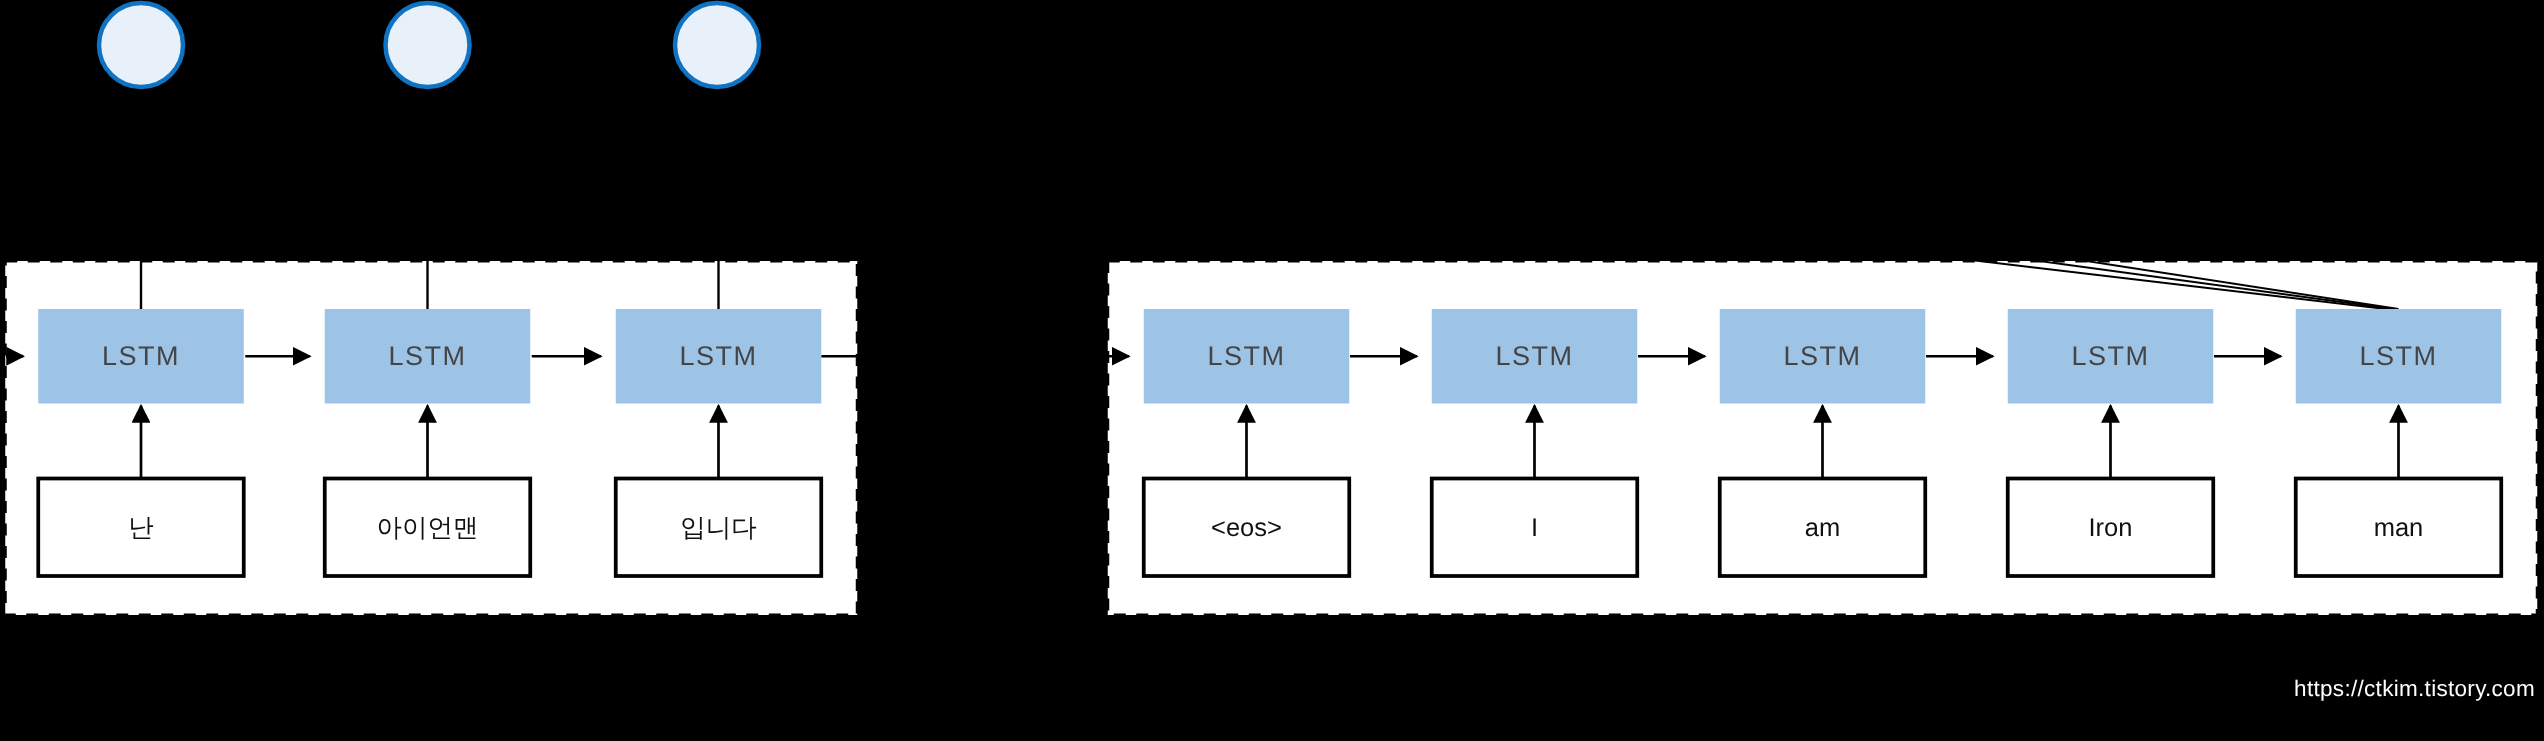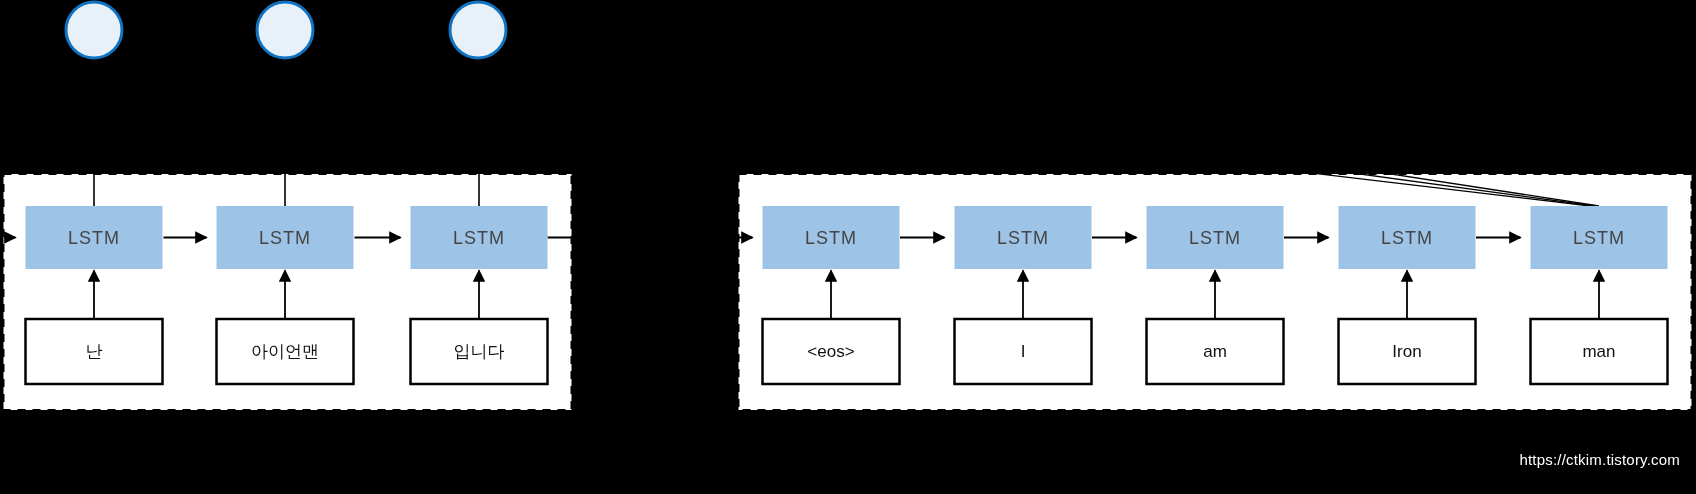--- a/index.html
+++ b/index.html
@@ -17,21 +17,21 @@
   .panel{fill:var(--panel-fill);stroke:var(--line);stroke-width:2;stroke-dasharray:8 7;}
   .lstm{fill:var(--lstm-fill);}
   .lstm-label{font:18px "Liberation Sans",sans-serif;letter-spacing:1px;fill:var(--lstm-text);text-anchor:middle;}
   .wordbox{fill:var(--panel-fill);stroke:var(--line);stroke-width:2.5;}
   .word-label{font:17px "Liberation Sans",sans-serif;fill:var(--word-text);text-anchor:middle;}
   .arrow{stroke:var(--line);stroke-width:1.8;fill:none;marker-end:url(#arrowhead);}
   .plain{stroke:var(--line);stroke-width:1.6;fill:none;}
   .thin{stroke:var(--line);stroke-width:1.3;fill:none;}
   .node{fill:var(--circle-fill);stroke:var(--circle-stroke);stroke-width:3;}
   .watermark{
-    position:absolute;top:451px;right:16px;color:var(--watermark-text);
+    position:absolute;top:451px;right:6px;color:var(--watermark-text);
     font:15px "Liberation Sans",sans-serif;letter-spacing:.2px;margin-left:48px;
   }
 </style>
 </head>
 <body>
 
 <svg width="1696" height="494" viewBox="0 0 1696 494">
   <defs>
     <marker id="arrowhead" viewBox="0 0 10 10" refX="9" refY="5" markerWidth="7" markerHeight="7" orient="auto-start-reverse">
       <path d="M0,0 L10,5 L0,10 z" fill="#000000"></path>

